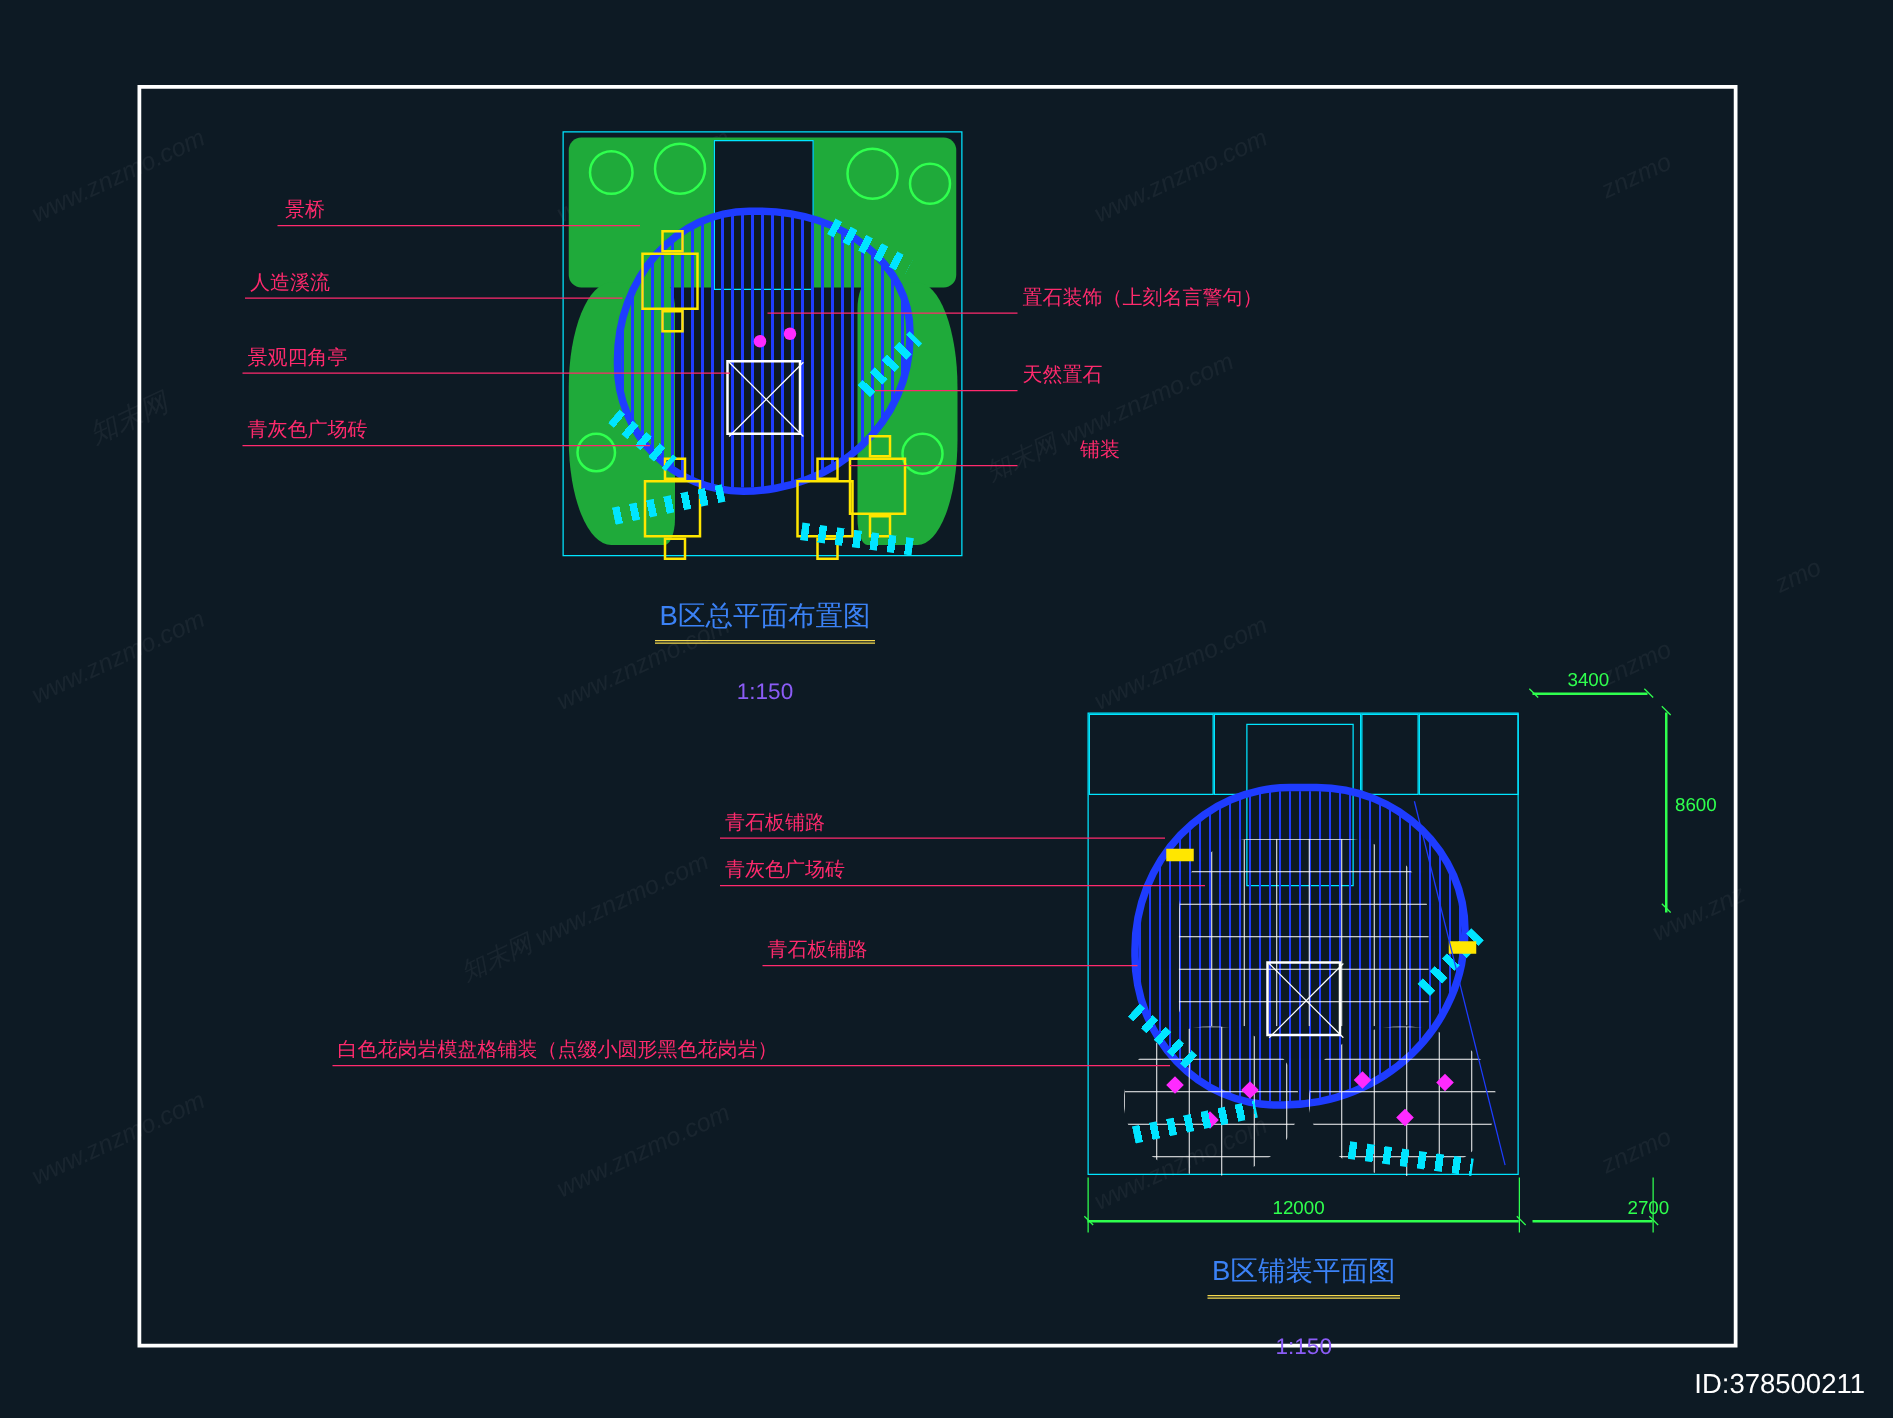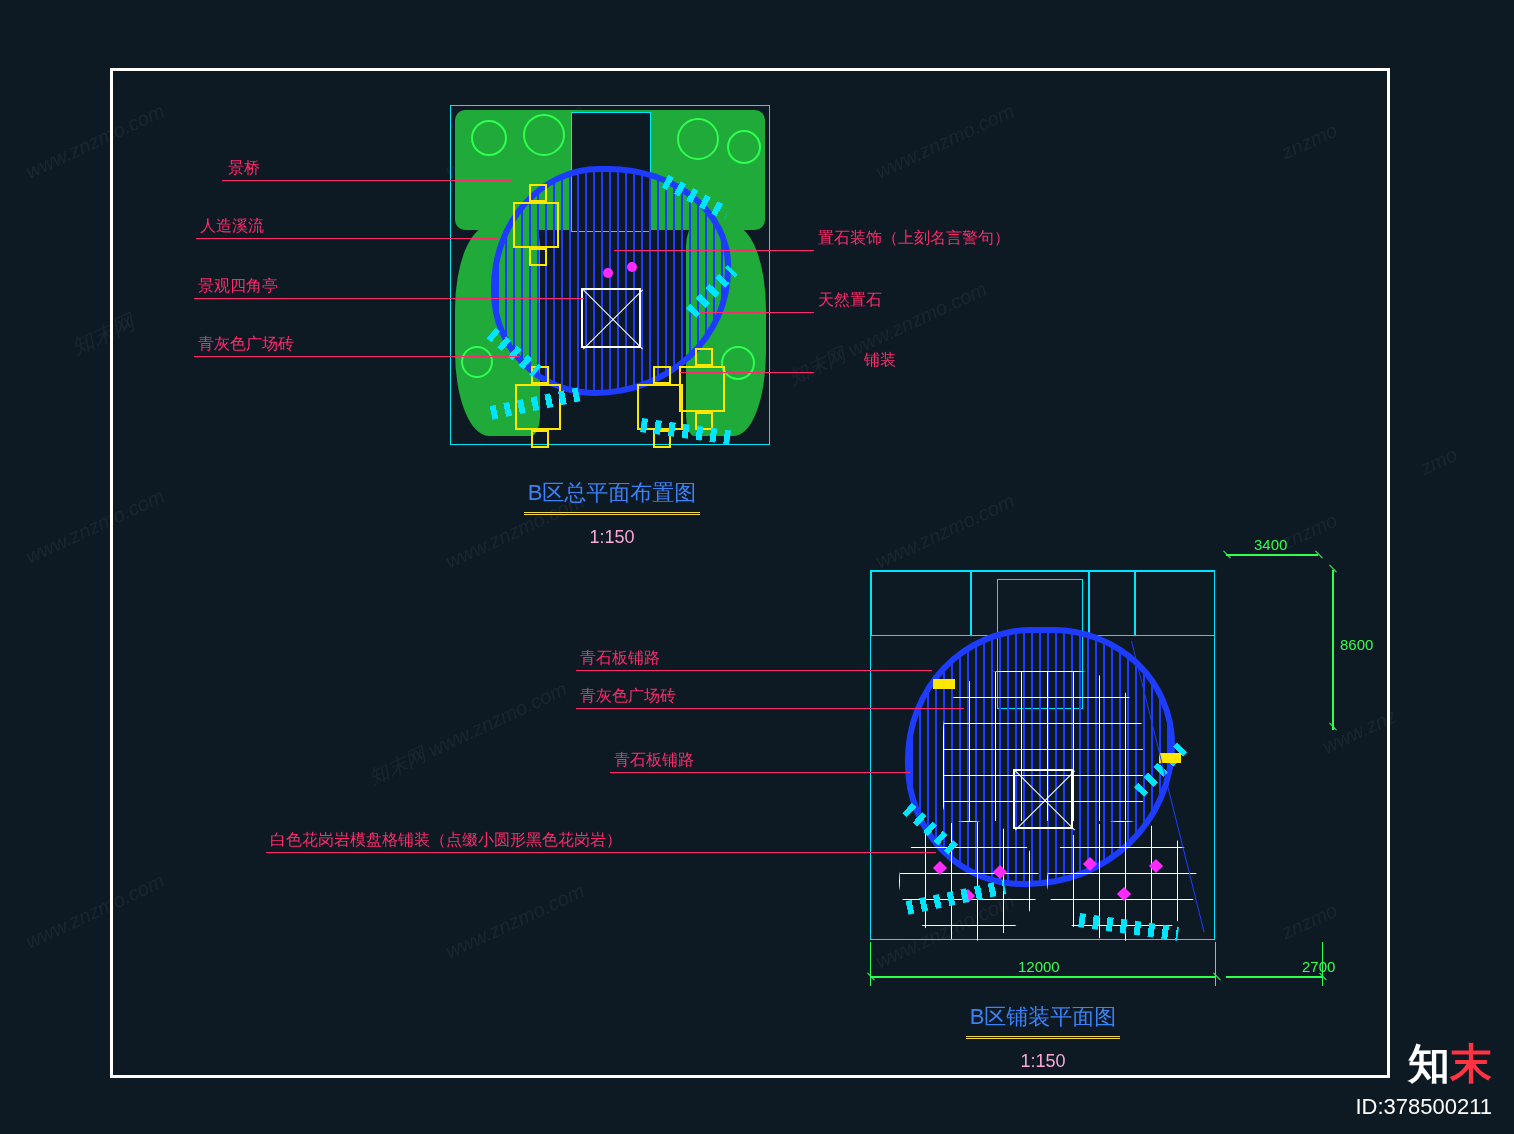--- a/index.html
+++ b/index.html
@@ -5,21 +5,21 @@
   *{box-sizing:border-box;margin:0;padding:0}
   html,body{width:1514px;height:1134px;background:#0d1a24;font-family:"Microsoft YaHei","SimHei",sans-serif;overflow:hidden;position:relative}
   .frame{position:absolute;left:110px;top:68px;width:1280px;height:1010px;border:3px solid #ffffff}
   .wm{position:absolute;color:rgba(255,255,255,0.05);font-size:20px;transform:rotate(-25deg);pointer-events:none;font-style:italic}
   
   .leader{position:absolute;background:#ff2a6d;height:1px}
   .leader::after{content:"";position:absolute;right:-1px;top:-1px;width:1px;height:1px}
   .lead-lbl{position:absolute;color:#ff2a6d;font-size:16px;white-space:nowrap;font-weight:400}
   .dwg-title{position:absolute;text-align:center}
   .dwg-title .t{color:#3b82f6;font-size:22px;border-bottom:3px double #f5d94d;padding:0 4px 4px;display:inline-block}
-  .dwg-title .s{color:#f9a8d4;font-size:18px;margin-top:12px}
+  .dwg-title .s{color:#8b5cf6;font-size:18px;margin-top:28px}
   
   .plan{position:absolute;border:1px solid #00e5ff}
   .innerbox{position:absolute;border:1px solid #00e5ff}
   
   .water{position:absolute;border:8px solid #1e3cff;background:repeating-linear-gradient(90deg,#1e3cff 0 2px,transparent 2px 8px);border-radius:50% 50% 45% 55%/55% 45% 50% 50%}
   .grass{position:absolute;background:#1faa3a;border-radius:40%}
   .tree{position:absolute;border:2px solid #2fff4e;border-radius:50%}
   .stpath{position:absolute;background:repeating-linear-gradient(90deg,#00e5ff 0 6px,transparent 6px 14px);height:14px;transform-origin:left center}
   .table{position:absolute;width:46px;height:46px;border:2px solid #ffe600}
   .table::before,.table::after{content:"";position:absolute;width:14px;height:14px;border:2px solid #ffe600}
@@ -195,17 +195,14 @@
 <div class="dimline" style="left:870px;top:942px;width:1px;height:44px"></div>
 <div class="dimline" style="left:1215px;top:942px;width:1px;height:44px"></div>
 <div class="dimline" style="left:1322px;top:942px;width:1px;height:44px"></div>
 
 <div class="dwg-title" style="left:908px;top:1002px;width:270px">
   <div class="t">B区铺装平面图</div>
   <div class="s">1:150</div>
 </div>
 
 <div class="brand">
-  <div class="brandlogo">
-    <span>知</span><span class="r">末</span>
-  </div>
   <div class="brandid">ID:378500211</div>
 </div>
 
 </body></html>

